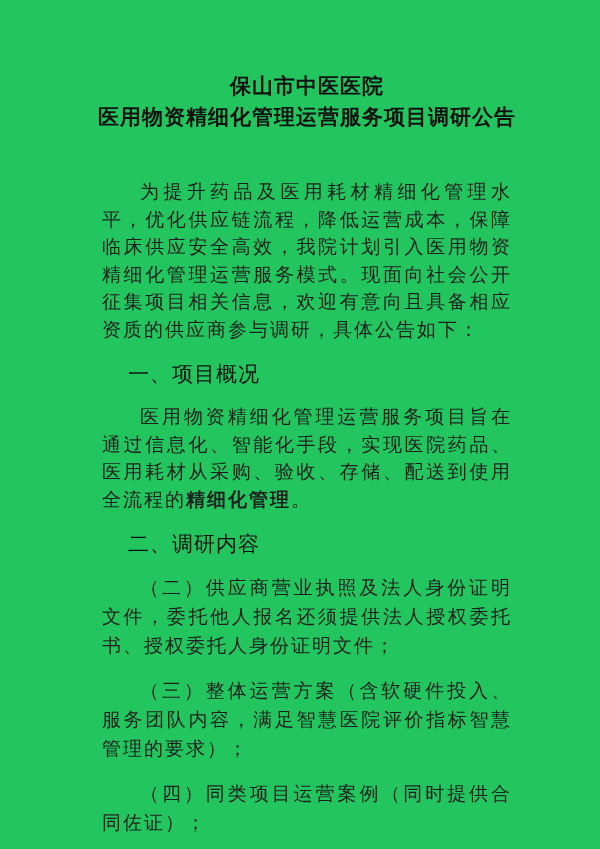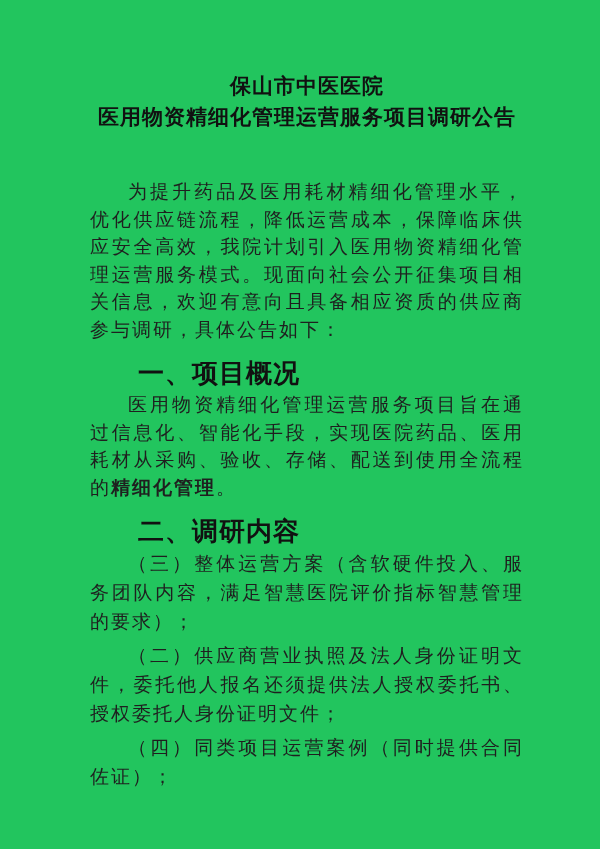--- a/index.html
+++ b/index.html
@@ -34,29 +34,29 @@
     display: block;
   }
   .body-text {
     font-family: "Liberation Serif", "DejaVu Serif", serif;
     font-size: 19px;
     line-height: 27.5px;
     letter-spacing: 2px;
     text-align: justify;
     text-justify: inter-character;
     text-indent: 2em;
-    margin: 4px;
+    margin: 16px;
   }
   .intro {
     margin-top: 46px;
   }
   .section-heading {
     font-family: "Liberation Sans", "DejaVu Sans", sans-serif;
-    font-weight: bold;
-    font-size: 26px;
+    font-weight: normal;
+    font-size: 21px;
     line-height: 27px;
     letter-spacing: 1px;
     text-indent: 2em;
     margin: 17px 0 3px 0;
     color: #111111;
   }
   .overview-emphasis {
     font-weight: bold;
   }
   .list-item {
@@ -79,19 +79,19 @@
 
   <p class="body-text intro">为提升药品及医用耗材精细化管理水平，优化供应链流程，降低运营成本，保障临床供应安全高效，我院计划引入医用物资精细化管理运营服务模式。现面向社会公开征集项目相关信息，欢迎有意向且具备相应资质的供应商参与调研，具体公告如下：</p>
 
   <h2 class="section-heading">一、项目概况</h2>
 
   <p class="body-text"><span>医用物资精细化管理运营服务项目旨在通过信息化、智能化手段，实现医院药品、医用耗材从采购、验收、存储、配送到使用全流程的</span><span class="overview-emphasis">精细化管理</span><span>。</span></p>
 
   <h2 class="section-heading">二、调研内容</h2>
 
 
+  <p class="body-text list-item">（二）供应商营业执照及法人身份证明文件，委托他人报名还须提供法人授权委托书、授权委托人身份证明文件；</p>
+
   <p class="body-text list-item">（三）整体运营方案（含软硬件投入、服务团队内容，满足智慧医院评价指标智慧管理的要求）；</p>
-
-  <p class="body-text list-item">（二）供应商营业执照及法人身份证明文件，委托他人报名还须提供法人授权委托书、授权委托人身份证明文件；</p>
 
   <p class="body-text list-item">（四）同类项目运营案例（同时提供合同佐证）；</p>
 
 </div>
 
 </body></html>

